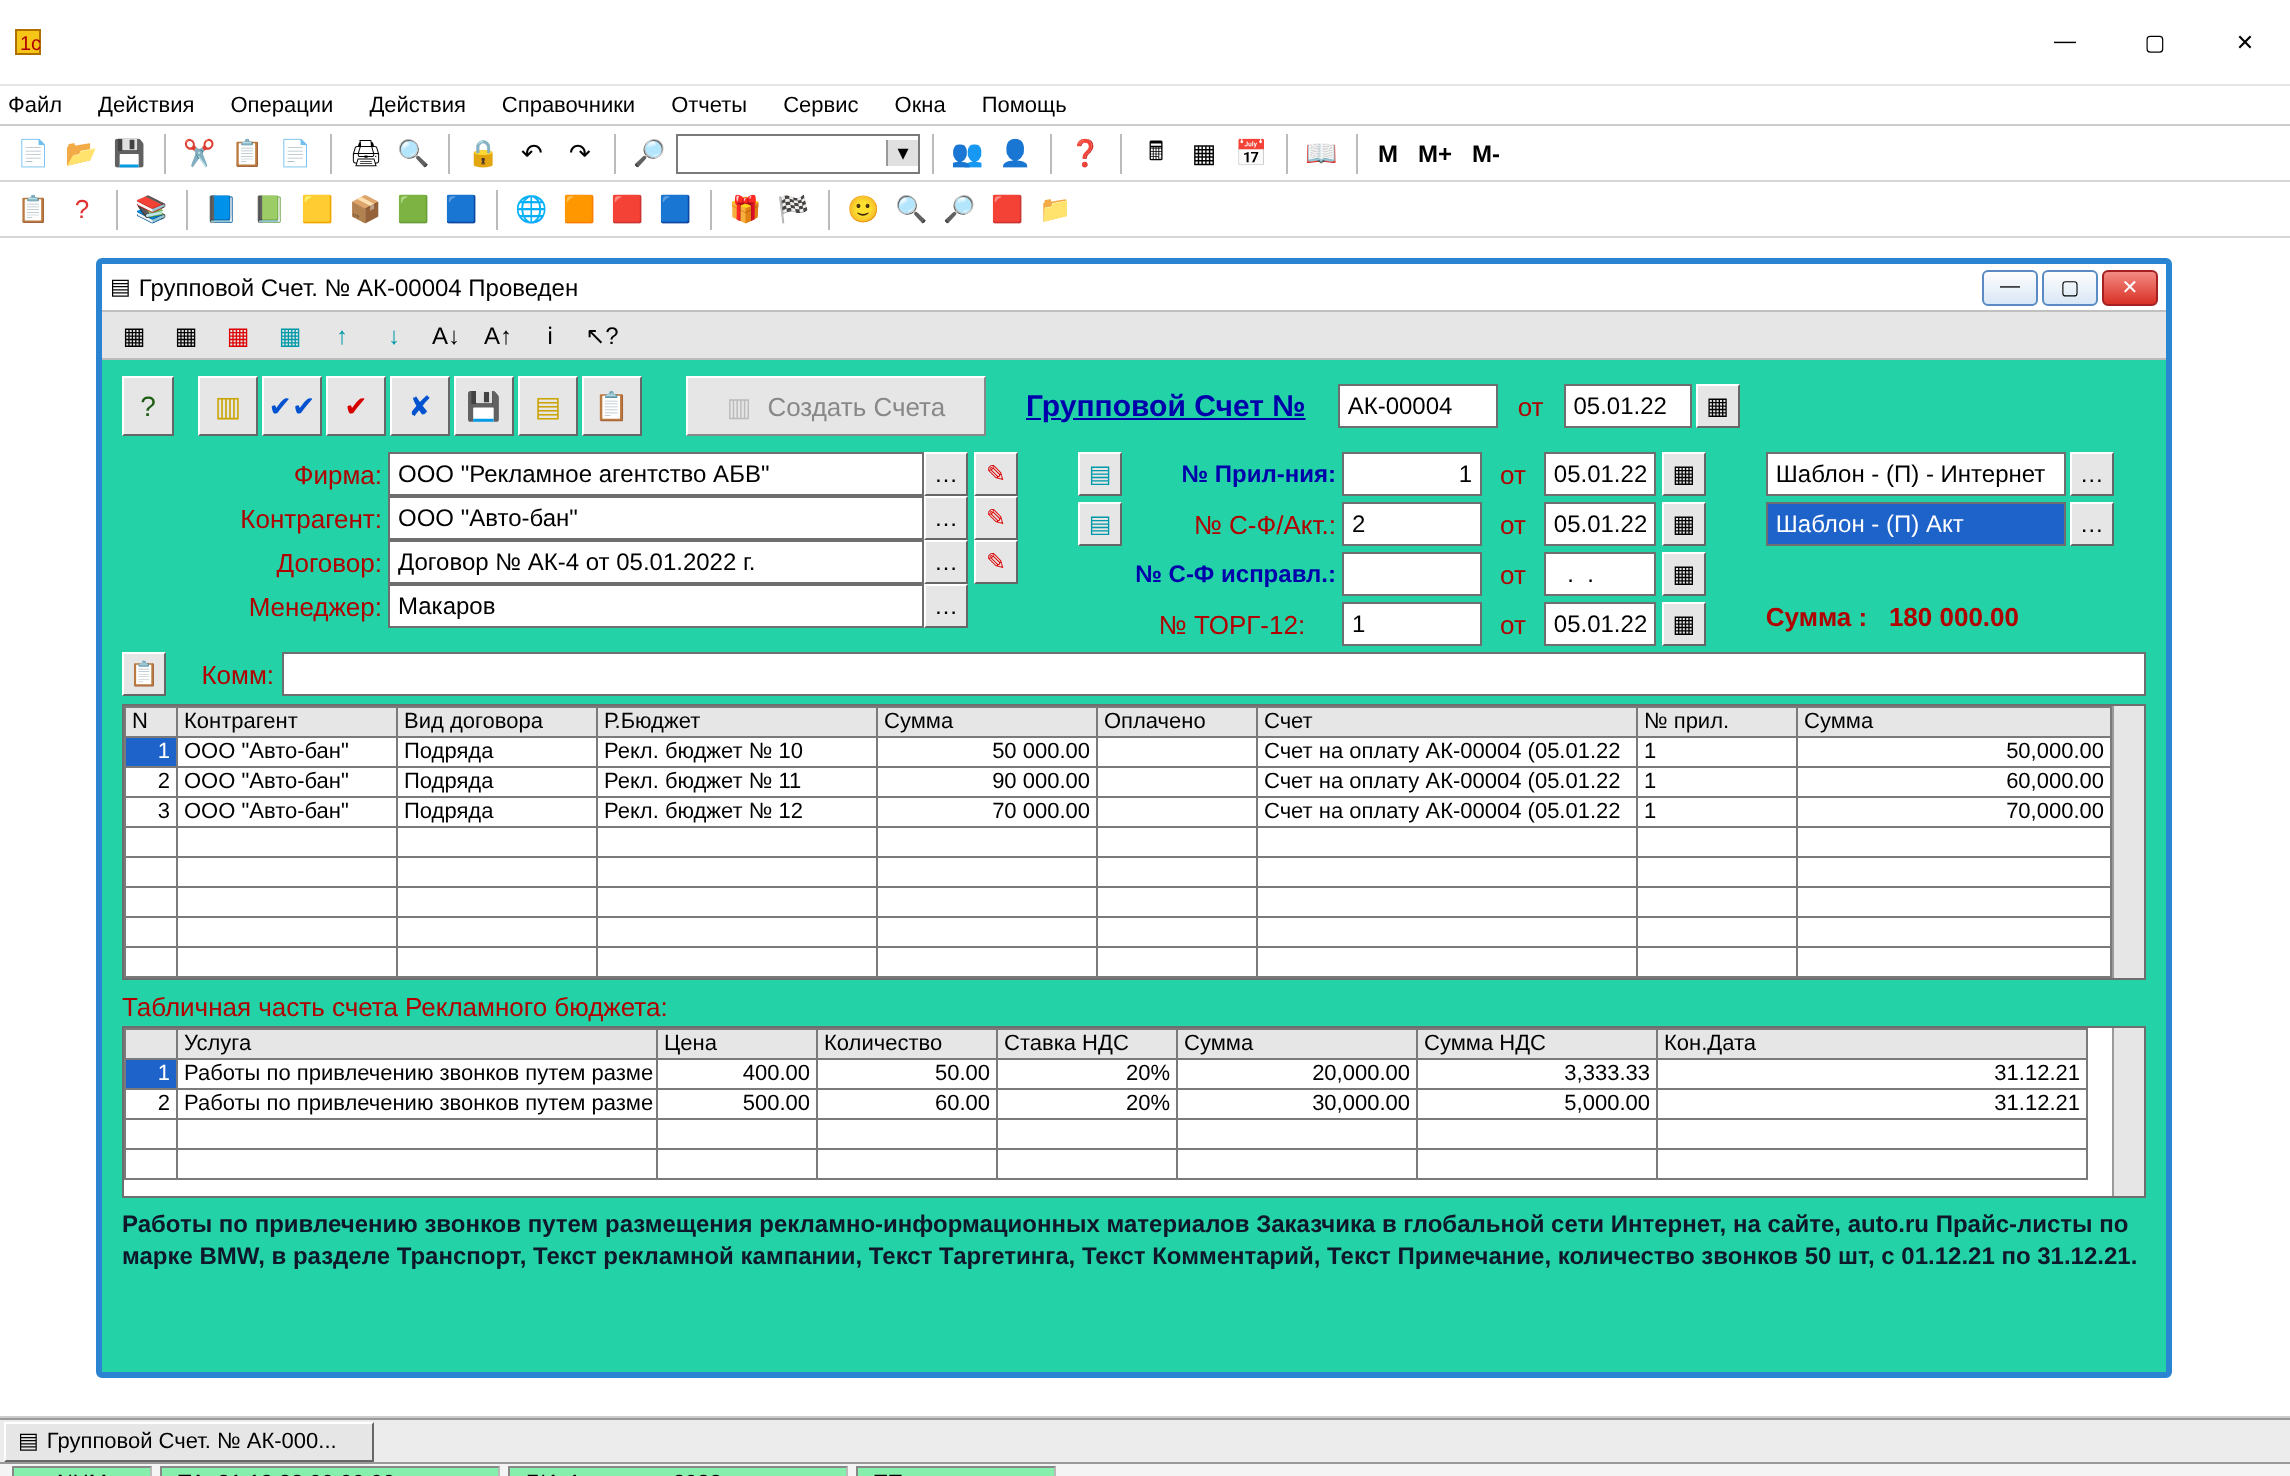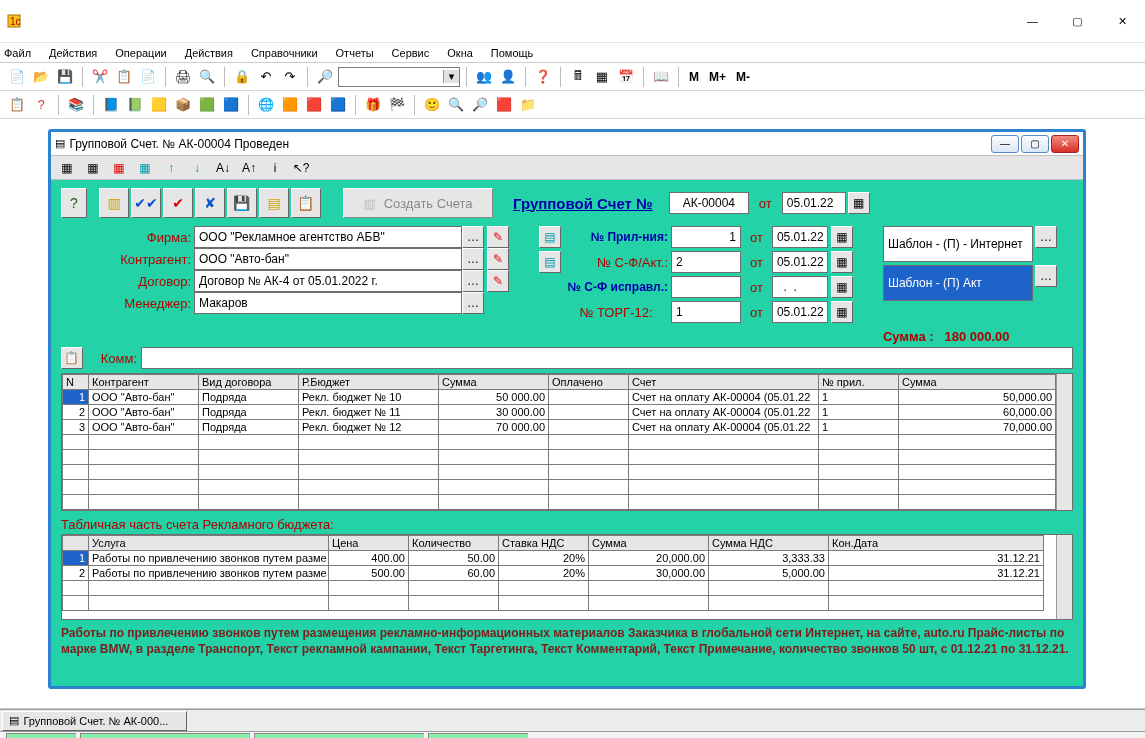--- a/index.html
+++ b/index.html
@@ -132,21 +132,21 @@
     border-top-color:#fff; border-left-color:#fff;
     background:#e6e6e6;
     display:flex; align-items:center; justify-content:center;
     font-size:12px;
   }
   .lbl-red { color:#b00000; font-size:13px; text-align:right; }
   .lbl-reqblue { color:#0000aa; font-size:12px; font-weight:bold; text-align:right;}
   .hform { display:grid; grid-template-columns:130px 290px 22px; gap:0 3px; align-items:center; margin-top:8px;}
   .rform { display:grid; grid-template-columns:22px 104px 70px auto 56px 22px; gap:3px 3px; align-items:center;}
   .tpl-box {
-    height:36px; border:1px solid #6e6e6e; background:#fff; font-size:12px;
+    height:22px; border:1px solid #6e6e6e; background:#fff; font-size:12px;
     display:flex; align-items:center; padding:0 4px; width:150px;
   }
   .tpl-box.sel { background:#1d63c9; color:#fff;}
   
   table.grid {
     border-collapse:collapse; width:100%; background:#fff; font-size:11px;
     table-layout:fixed;
   }
   table.grid th, table.grid td {
     border:1px solid #7a7a7a; padding:1px 3px; height:15px; overflow:hidden; white-space:nowrap;
@@ -154,21 +154,21 @@
   table.grid th {
     background:#e6e6e6; text-align:left; font-weight:normal;
   }
   .rownum { text-align:right; width:26px;}
   .rownum.sel { background:#1d63c9; color:#fff;}
   .num { text-align:right; }
   .grid-wrap { background:#fff; border:1px solid #6e6e6e; display:flex;}
   .grid-wrap .scroller {width:16px; background:#e6e6e6; border-left:1px solid #999;}
   .section-label { color:#b00000; font-size:13px; margin:6px 0 2px 0;}
   .footnote {
-    color:#7f1d1d; font-size:12px; font-weight:bold; line-height:1.3; margin-top:6px;
+    color:#0f172a; font-size:12px; font-weight:bold; line-height:1.3; margin-top:6px;
   }
   .sumline { color:#b00000; font-size:13px; font-weight:bold;}
   .taskbar {
     height:22px; border-top:1px solid #999; background:#ececec;
     display:flex; align-items:center; padding:0 2px;
   }
   .task-item {
     height:20px; border:1px solid #666;
     border-top-color:#fff; border-left-color:#fff;
     background:#e6e6e6;
@@ -322,21 +322,21 @@
         <div class="btn3d">💾</div>
         <div class="btn3d" style="color:#caa400;">▤</div>
         <div class="btn3d">📋</div>
         <div style="width:18px;"></div>
         <div class="big-btn">
           <span style="margin-right:8px; color:#bbb;">▥</span>
           <span>Создать Счета</span>
         </div>
         <span class="doclink">Групповой Счет  №</span>
         <div style="width:12px;"></div>
-        <input class="hdr-input" style="width: 80px; text-align: center;" value="АК-00004">
+        <input class="hdr-input" style="width: 80px;" value="АК-00004">
         <span style="margin:0 8px; color:#b00000; font-size:13px;">от</span>
         <input class="hdr-input" style="width: 64px;" value="05.01.22">
         <div class="hdr-btn">▦</div>
       </div>
 
       <div style="display:flex; gap:30px;">
         <div>
           <div class="hform">
             <span class="lbl-red">Фирма:</span>
             <div style="display:flex;">
@@ -460,21 +460,21 @@
                   <td></td>
                   <td>Счет на оплату АК-00004 (05.01.22</td>
                   <td>1</td>
                   <td class=" num">50,000.00</td>
                 </tr>
                 <tr>
                   <td class="rownum">2</td>
                   <td>ООО "Авто-бан"</td>
                   <td>Подряда</td>
                   <td>Рекл. бюджет № 11</td>
-                  <td class=" num">30 000.00</td>
+                  <td class=" num">90 000.00</td>
                   <td></td>
                   <td>Счет на оплату АК-00004 (05.01.22</td>
                   <td>1</td>
                   <td class=" num">60,000.00</td>
                 </tr>
                 <tr>
                   <td class="rownum">3</td>
                   <td>ООО "Авто-бан"</td>
                   <td>Подряда</td>
                   <td>Рекл. бюджет № 12</td>

